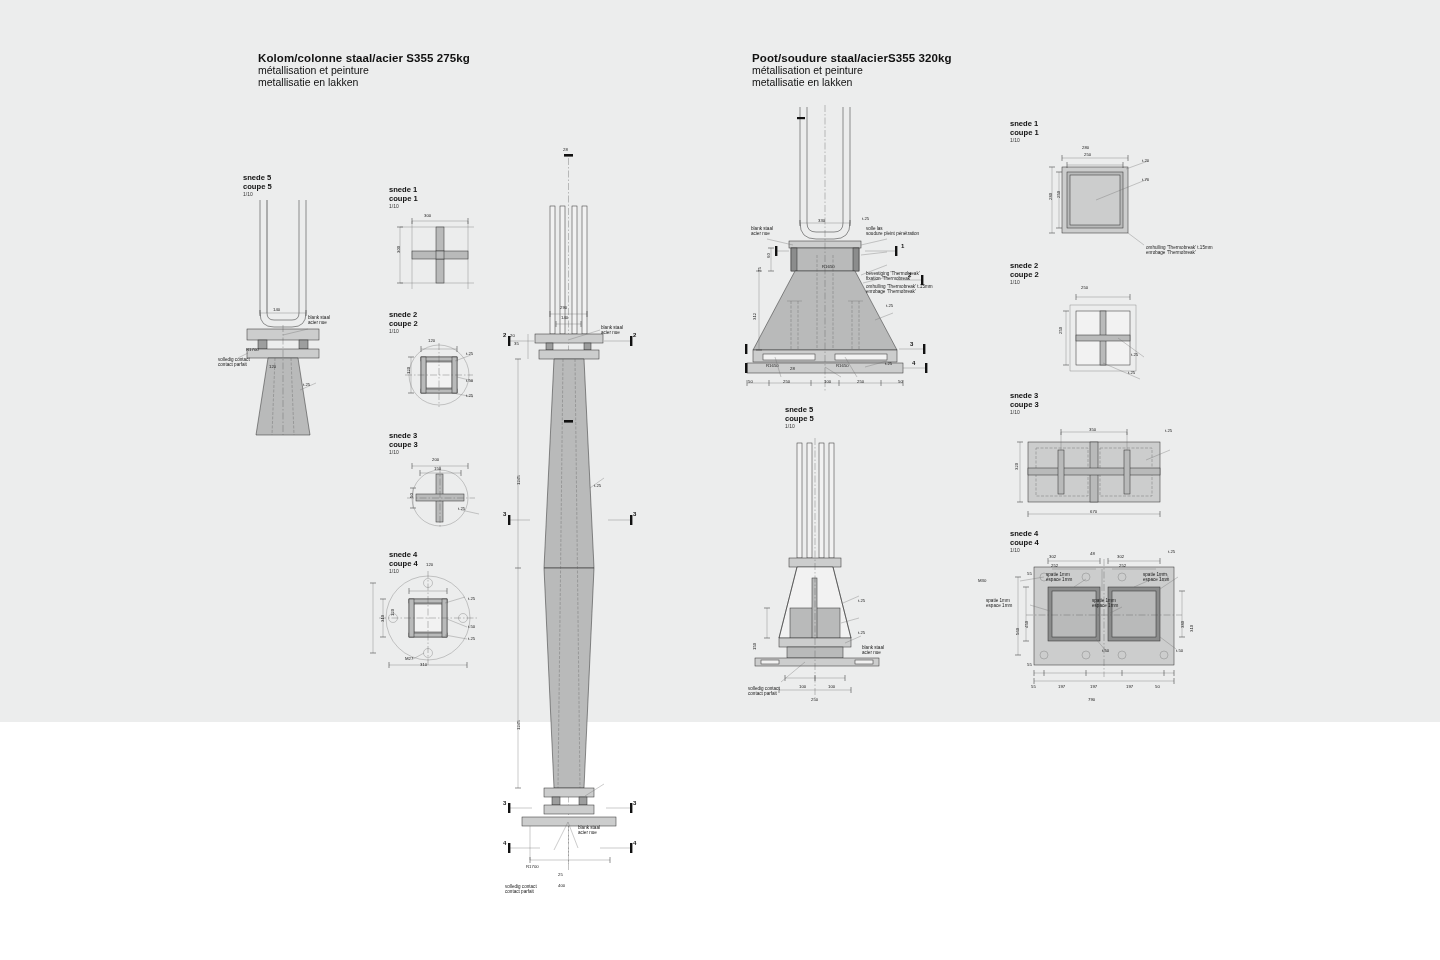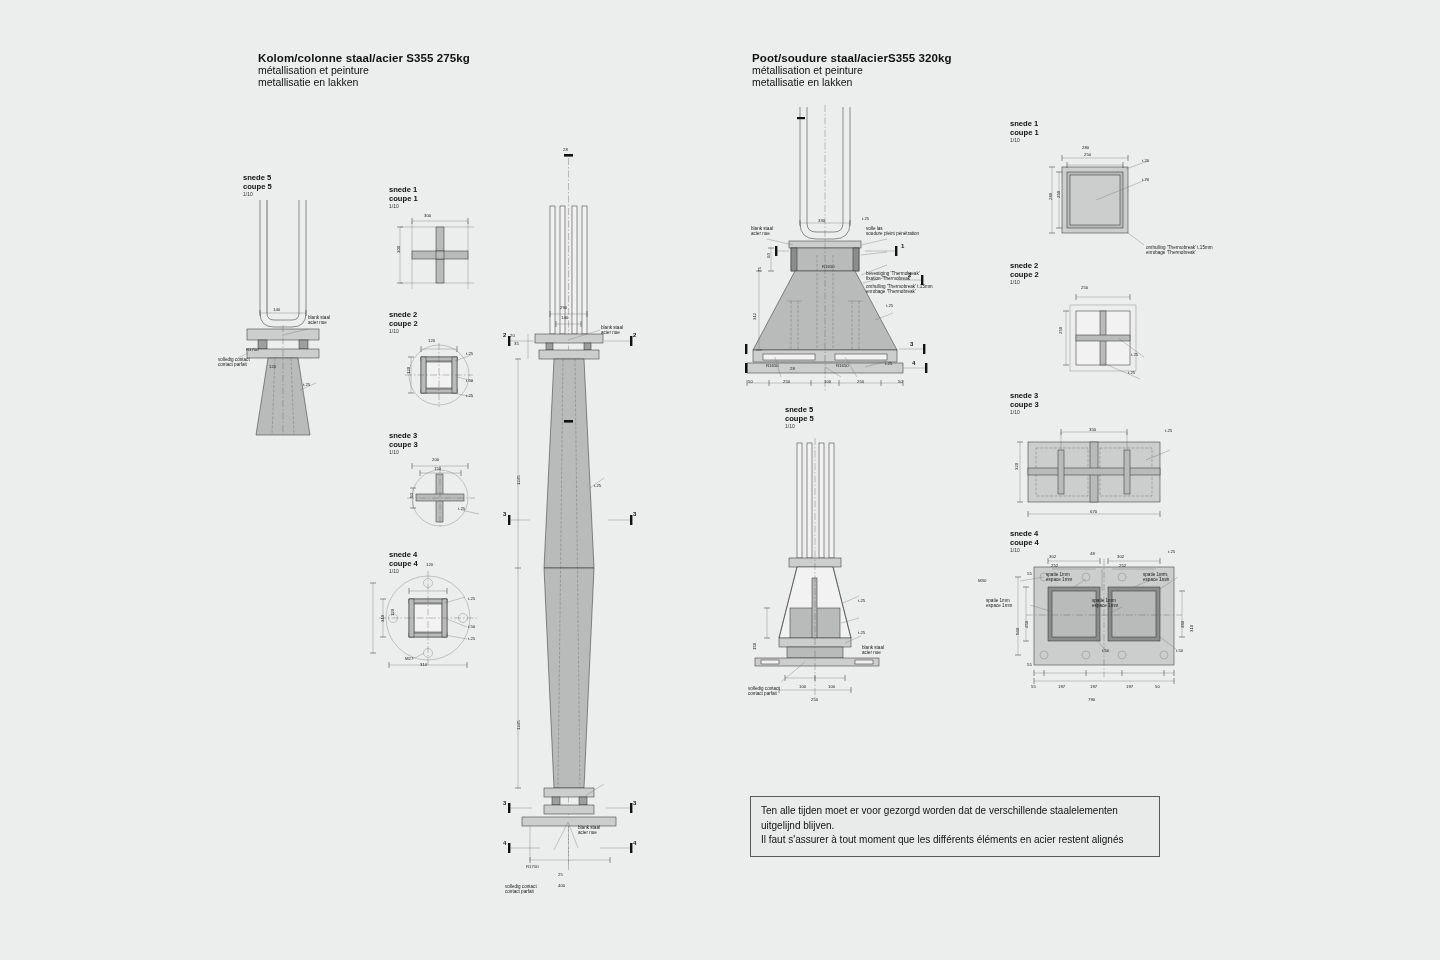--- a/index.html
+++ b/index.html
@@ -1,18 +1,18 @@
 <!DOCTYPE html>
 <html><head>
 <meta charset="utf-8">
 <style>
   html,body{margin:0;padding:0;background:#ffffff;}
   body{width:1440px;height:960px;overflow:hidden;
        font-family:"Liberation Sans", sans-serif;color:#111;}
-  #sheet{position:relative;width:1440px;height:960px;background:#eceded;}
+  #sheet{position:relative;width:1440px;height:722px;background:#eceded;}
   .abs{position:absolute;}
   .ttl{font-weight:bold;font-size:11.5px;letter-spacing:.1px;white-space:nowrap;}
   .sub{font-size:10.5px;white-space:nowrap;}
   .sec-ttl{font-weight:bold;font-size:7.6px;line-height:8.6px;white-space:nowrap;}
   .scale{font-size:5px;color:#333;white-space:nowrap;}
   .lbl{font-size:4.6px;line-height:5.4px;white-space:nowrap;color:#1a1a1a;}
   .dim{font-size:4.3px;white-space:nowrap;color:#1a1a1a;}
   .dimv{font-size:4.3px;white-space:nowrap;color:#1a1a1a;
         transform:rotate(-90deg);transform-origin:0 0;}
   .mark{font-size:6px;font-weight:bold;white-space:nowrap;}
@@ -679,19 +679,14 @@
   <div class="abs dim" style="left:978px;top:578px;">M30</div>
   <div class="abs lbl" style="left:1046px;top:572px;">spatie 1mm</div>
   <div class="abs lbl" style="left:1046px;top:577px;">espace 1mm</div>
   <div class="abs lbl" style="left:1143px;top:572px;">spatie 1mm</div>
   <div class="abs lbl" style="left:1143px;top:577px;">espace 1mm</div>
   <div class="abs lbl" style="left:986px;top:598px;">spatie 1mm</div>
   <div class="abs lbl" style="left:986px;top:603px;">espace 1mm</div>
   <div class="abs lbl" style="left:1092px;top:598px;">spatie 1mm</div>
   <div class="abs lbl" style="left:1092px;top:603px;">espace 1mm</div>
 
-  <div class="abs note-box" style="left:750px;top:796px;width:388px;">
-    <div class="note-line">Ten alle tijden moet er voor gezorgd worden dat de verschillende staalelementen</div>
-    <div class="note-line">uitgelijnd blijven.</div>
-    <div class="note-line">Il faut s'assurer à tout moment que les différents éléments en acier restent alignés</div>
-  </div>
 
 </div>
 
 </body></html>

